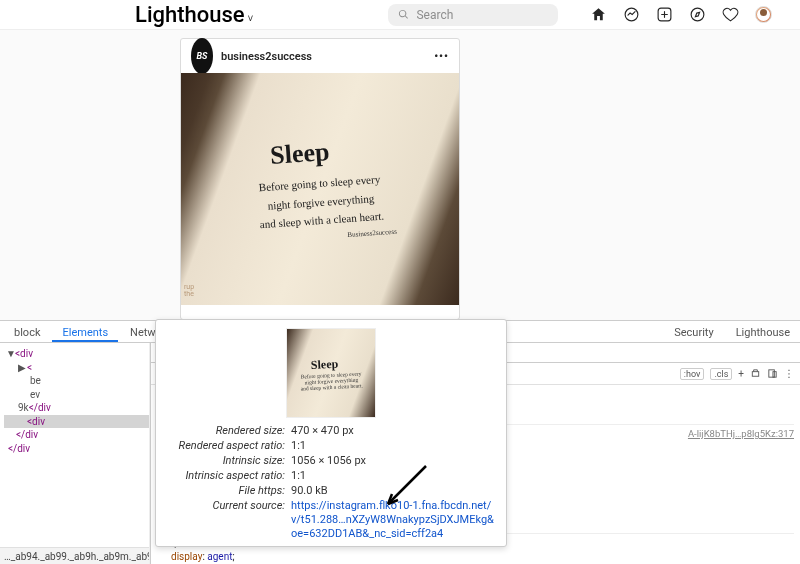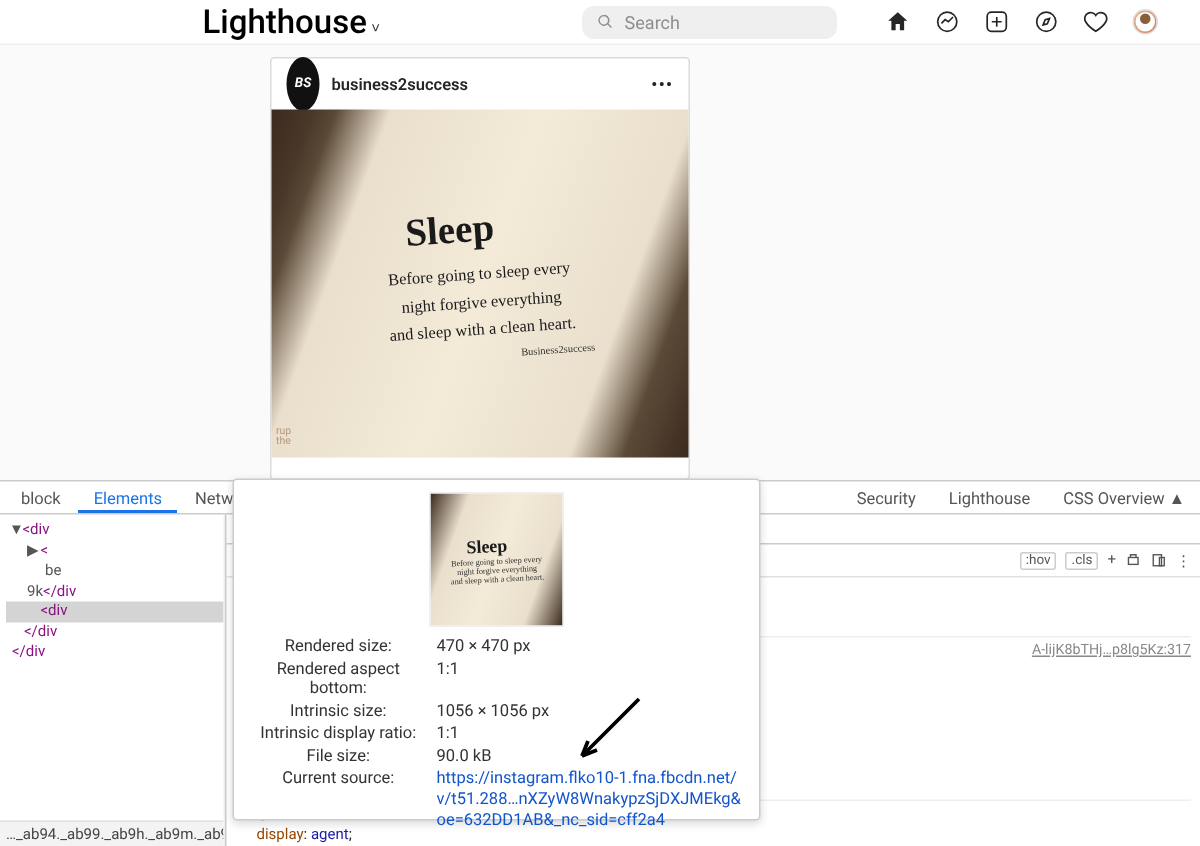--- a/index.html
+++ b/index.html
@@ -46,21 +46,21 @@
   .dt-dom .hl { background:#d4d4d4; }
   .dt-crumbs { position:absolute; bottom:0; left:0; right:0; height:18px; background:#f3f3f3; border-top:1px solid #e0e0e0; font-size:10px; color:#444; padding:2px 4px; white-space:nowrap; overflow:hidden; }
 
   
   .tooltip { position:absolute; left:155px; top:319px; width:352px; height:228px; background:#fff; border:1px solid #ccc; border-radius:3px; box-shadow:0 2px 6px rgba(0,0,0,.15); z-index:10; padding:8px 10px; }
   .tt-thumb { width:90px; height:90px; margin:0 auto 6px; background: linear-gradient(110deg,#3b2a1e 0%, #eadfcd 22%, #f3ead8 50%, #e9dfcc 78%, #3b2a1e 100%); position:relative; border:1px solid #eee; }
   .tt-thumb-inner { position:absolute; inset:0; display:flex; flex-direction:column; align-items:center; justify-content:center; transform:rotate(-3deg); }
   .tt-title { font-family:Georgia,serif; font-weight:700; font-size:12px; color:#1a1a1a; transform:translateX(-6px); }
   .tt-line { font-family:Georgia,serif; font-size:5.5px; color:#333; }
   .tt-grid { display:grid; grid-template-columns: 125px 1fr; row-gap:2px; font-size:11px; color:#333; }
-  .tt-grid .k { text-align:center; padding-right:6px; color:#333; }
+  .tt-grid .k { text-align:right; padding-right:6px; color:#333;font-style:italic; }
   .tt-grid .v { color:#333; }
   .tt-grid .link { color:#1155cc; word-break:break-all; line-height:1.25; }
   .arrow-annot { position:absolute; left:378px; top:460px; z-index:11; pointer-events:none; }
 
   
   .dt-styles { flex:1; border-left:1px solid #ccc; position:relative; font-family: Menlo, Consolas, monospace; font-size:10px; color:#333; }
   .st-tabs { height:20px; display:flex; align-items:flex-end; border-bottom:1px solid #ccc; padding-left:6px; gap:2px; font-family:-apple-system,sans-serif; }
   .st-tab { padding:3px 8px; color:#555; font-size:11px; }
   .st-tab.active { color:#1a73e8; border-bottom:2px solid #1a73e8; padding-bottom:1px; }
   .st-filter { height:22px; border-bottom:1px solid #e0e0e0; display:flex; align-items:center; padding:0 6px; font-family:-apple-system,sans-serif; }
@@ -135,27 +135,27 @@
 </div>
 
 <div class="devtools">
   <div class="dt-tabs">
     <span class="dt-tab rcut">block</span>
     <span class="dt-tab active">Elements</span>
     <span class="dt-tab">Network</span>
     <span style="flex:1"></span>
     <span class="dt-tab">Security</span>
     <span class="dt-tab">Lighthouse</span>
-    <span class="dt-tab">CSS Overview ▲</span>
   </div>
   <div class="dt-row">
     <div class="dt-dom">
       <div class="line"><span class="arrow">▼</span><span class="tag">&lt;div</span></div>
       <div class="line" style="padding-left:14px;"><span class="arrow">▶</span><span class="tag">&lt;</span></div>
       <div class="line" style="padding-left:26px;">be</div>
+      <div class="line" style="padding-left:26px;">ev</div>
       <div class="line" style="padding-left:14px;"><span>9k</span><span class="close-t">&lt;/div</span></div>
       <div class="line hl" style="padding-left:14px;"><span class="arrow"> </span><span class="tag">&lt;div</span></div>
       <div class="line" style="padding-left:12px;"><span class="close-t">&lt;/div</span></div>
       <div class="line" style="padding-left:4px;"><span class="close-t">&lt;/div</span></div>
       <div class="dt-crumbs">…_ab94._ab99._ab9h._ab9m._ab9p…</div>
     </div>
 
     <div class="dt-styles">
       <div class="st-tabs">
         <span class="st-tab active">Styles</span>
@@ -215,27 +215,27 @@
     <div class="tt-thumb-inner">
       <div class="tt-title">Sleep</div>
       <div class="tt-line">Before going to sleep every</div>
       <div class="tt-line">night forgive everything</div>
       <div class="tt-line">and sleep with a clean heart.</div>
     </div>
   </div>
   <div class="tt-grid">
     <div class="k">Rendered size:</div>
     <div class="v">470 × 470 px</div>
-    <div class="k">Rendered aspect bottom:</div>
+    <div class="k">Rendered aspect ratio:</div>
     <div class="v">1:1</div>
     <div class="k">Intrinsic size:</div>
     <div class="v">1056 × 1056 px</div>
-    <div class="k">Intrinsic display ratio:</div>
+    <div class="k">Intrinsic aspect ratio:</div>
     <div class="v">1:1</div>
-    <div class="k">File size:</div>
+    <div class="k">File https:</div>
     <div class="v">90.0 kB</div>
     <div class="k">Current source:</div>
     <div class="v link">https://instagram.flko10-1.fna.fbcdn.net/v/t51.288…nXZyW8WnakypzSjDXJMEkg&amp;oe=632DD1AB&amp;_nc_sid=cff2a4</div>
   </div>
 </div>
 
 <svg class="arrow-annot" width="55" height="55" viewBox="0 0 55 55">
   <path d="M48 6 L10 44" stroke="#000" stroke-width="2.5" fill="none"></path>
   <path d="M10 44 L20 40 M10 44 L14 34" stroke="#000" stroke-width="2.5" fill="none"></path>
 </svg>

